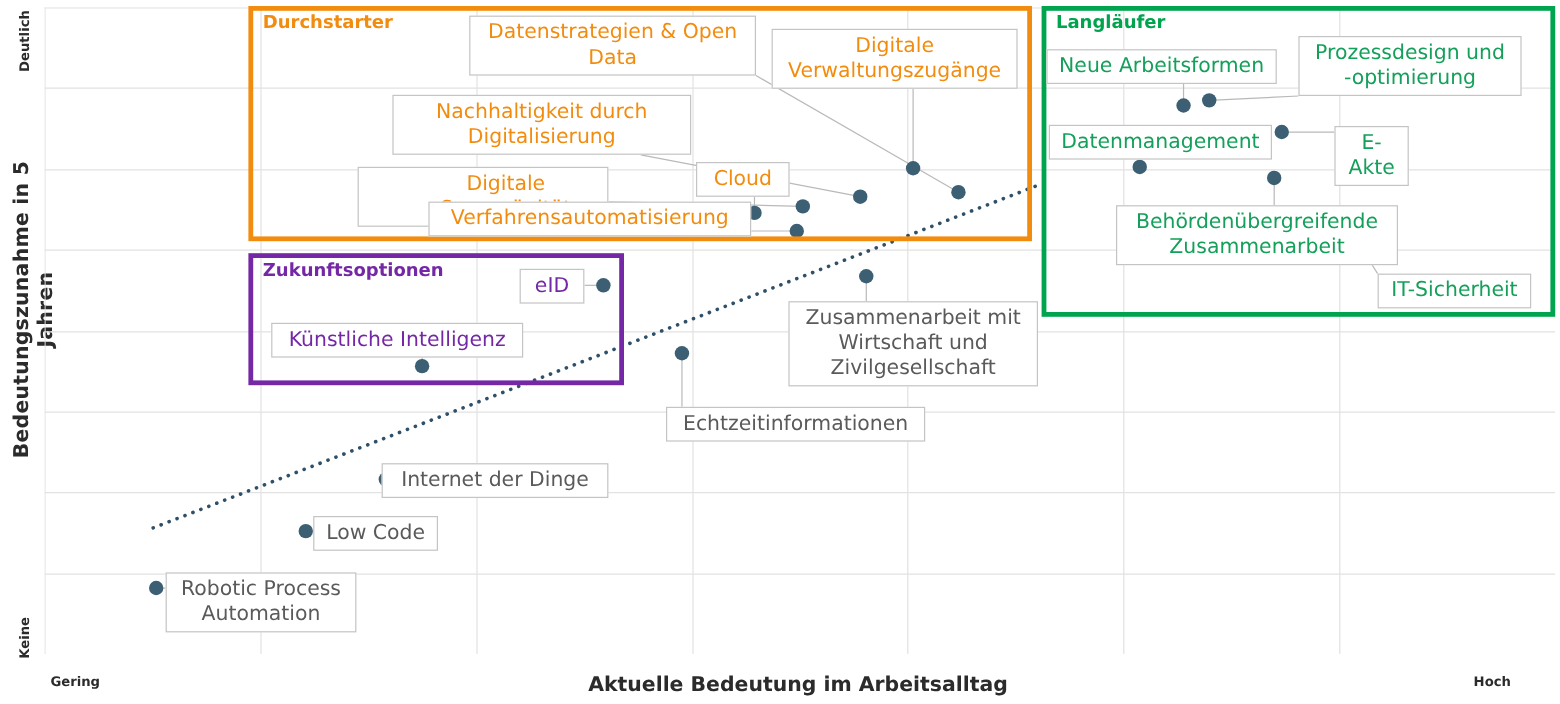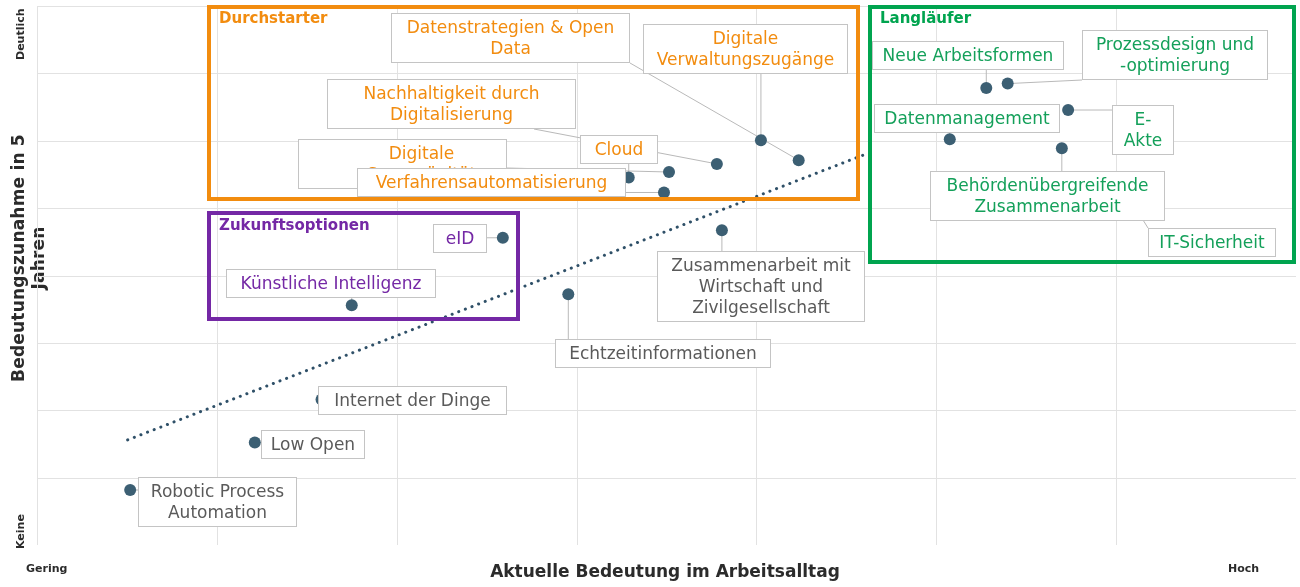--- a/index.html
+++ b/index.html
@@ -20,21 +20,21 @@
     transform:rotate(-90deg);transform-origin:left top;white-space:nowrap;
   }
   .ytick.top{left:14px;top:60px;}
   .ytick.bottom{left:14px;top:549px;}
 
   .xlabel{
     position:absolute;left:0;top:561px;width:1300px;text-align:center;
     font-size:17px;font-weight:bold;color:#2b2b2b;padding-left:15px;
   }
   .xtick{position:absolute;top:562px;font-size:11px;font-weight:bold;color:#2b2b2b;}
-  .xtick.left{left:26px;}
+  .xtick.left{left:42px;}
   .xtick.right{left:1228px;}
 
   
   .plot{position:absolute;left:37px;top:6px;width:1259px;height:539px;}
   .plotsvg{position:absolute;left:0;top:0;}
 
   
   .qbox{position:absolute;border-style:solid;box-sizing:border-box;background:transparent;}
   .qtitle{position:absolute;font-size:15px;font-weight:bold;white-space:nowrap;}
 
@@ -162,17 +162,17 @@
   <div class="chip green" style="left:1148px;top:228px;width:128px;">IT-Sicherheit</div>
 
   <div class="chip purple" style="left:433px;top:224px;width:54px;">eID</div>
   <div class="chip gray" style="left:657px;top:251px;width:208px;">Zusammenarbeit mit
 Wirtschaft und
 Zivilgesellschaft</div>
 
   <div class="chip purple" style="left:226px;top:269px;width:210px;">Künstliche Intelligenz</div>
   <div class="chip gray" style="left:555px;top:339px;width:216px;">Echtzeitinformationen</div>
   <div class="chip gray" style="left:318px;top:386px;width:189px;">Internet der Dinge</div>
-  <div class="chip gray" style="left:261px;top:430px;width:104px;">Low Open</div>
+  <div class="chip gray" style="left:261px;top:430px;width:104px;">Low Code</div>
   <div class="chip gray" style="left:138px;top:477px;width:159px;">Robotic Process
 Automation</div>
 
 </div>
 
 </body></html>

